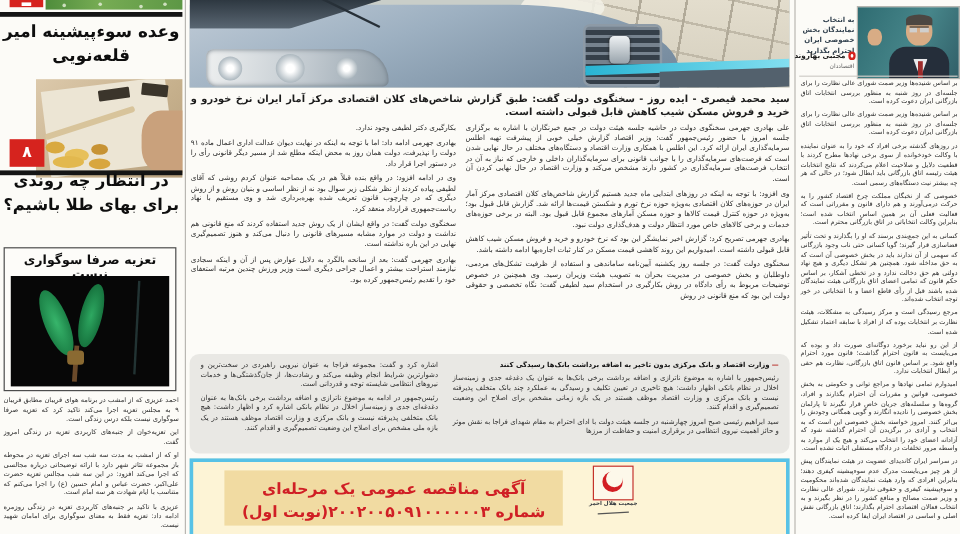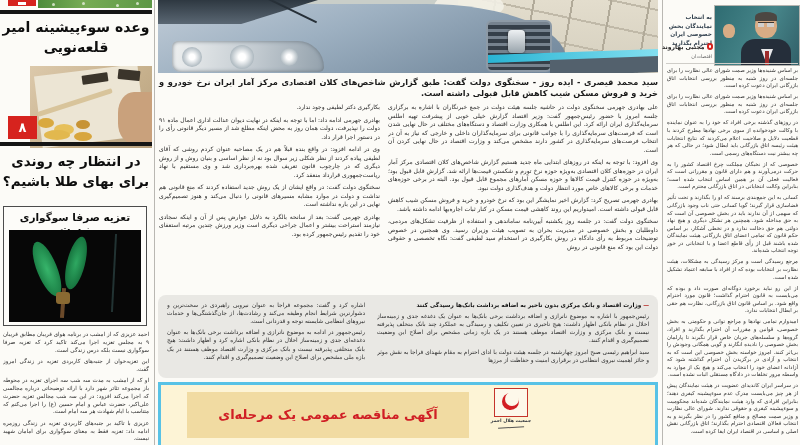--- a/index.html
+++ b/index.html
@@ -29,21 +29,21 @@
   .jewel .gold{position:absolute;border-radius:50%;}
   .jewel .hand{position:absolute;right:-6px;top:26px;width:40px;height:52px;background:#c9a17c;border-radius:40% 0 0 40%;}
   .jewel .stick{position:absolute;left:6px;top:34px;width:78px;height:5px;background:#d8c49b;transform:rotate(-18deg);border-radius:2px;}
   .taz-box{border:1px solid #4c4c4c;background:#fdfcf9;}
   .feathers{background:#070707;}
   .sb-photo{background:linear-gradient(115deg,#2f6c72,#47868a 55%,#315f68);border:1px solid #b5b5b0;}
   .carimg{background:#c9cec9;}
 
   
   .adbox{border:3px solid #58c2e6;background:#fdf4d6;}
-  .ad-tan{background:#f1dba2;display:flex;flex-direction:column;align-items:center;justify-content:center;}
+  .ad-tan{background:#f1dba2;display:flex;flex-direction:column;align-items:center;justify-content:flex-end;}
   .ad-red{color:#d01f25;font-weight:bold;font-size:13px;line-height:1.45;white-space:nowrap;}
   .crescent-frame{width:32px;height:27px;border:1.5px solid #c5332b;background:#fdf8ea;margin:0 auto;position:relative;}
   .crescent-outer{position:absolute;left:7px;top:4px;width:17px;height:17px;border-radius:50%;background:#d21e23;}
   .crescent-inner{position:absolute;left:10px;top:3px;width:14px;height:14px;border-radius:50%;background:#fdf8ea;}
 
   .graybox{background:#e9e8e4;border-radius:8px;display:flex;gap:12px;padding:6px 9px;}
   .graybox .col{font-size:5.8px;line-height:1.4;color:#2d2d2d;text-align:justify;overflow:hidden;}
   .graybox .col p{margin:0 0 3px 0;}
   .gb-head{font-weight:bold;color:#111;}
   .gb-dash{color:#b5231d;font-weight:bold;}
@@ -117,21 +117,21 @@
   <span class="gold" style="left:24px;top:58px;width:20px;height:11px;background:#e7c05a;"></span>
   <span class="gold" style="left:46px;top:54px;width:14px;height:9px;background:#c79334;"></span>
   <span class="gold" style="left:14px;top:64px;width:26px;height:10px;background:#e2b84e;"></span>
   <span class="gold" style="left:44px;top:66px;width:18px;height:9px;background:#d8a63e;"></span>
   <span class="hand"></span>
 </div>
 <div class="abs badge-red" style="left:8px;top:116px;width:29px;height:23px;font-size:13px;line-height:23px;">۸</div>
 
 <div class="hrule-black" style="left:0;top:142px;width:152px;height:4px;"></div>
 
-<div class="abs headline" style="left:1px;top:151px;width:150px;font-size:13.5px;line-height:1.5;">در انتظار چه روندی برای بهای طلا باشیم؟</div>
+<div class="abs headline" style="left:1px;top:141px;width:150px;font-size:13.5px;line-height:1.5;">در انتظار چه روندی برای بهای طلا باشیم؟</div>
 
 <div class="abs taz-box" style="left:3px;top:206px;width:144px;height:120px;">
   <div class="headline" style="margin-top:4px;font-size:10.5px;">تعزیه صرفا سوگواری نیست</div>
   <div class="photo-frame feathers" style="left:5px;top:23px;width:132px;height:92px;">
     <span class="feather" style="left:28px;top:10px;width:20px;height:58px;background:radial-gradient(#37b56b,#116c38);transform:rotate(-22deg);"></span>
     <span class="feather" style="left:58px;top:6px;width:18px;height:54px;background:radial-gradient(#2ea861,#0d5e30);transform:rotate(14deg);"></span>
     <span class="abs" style="left:52px;top:58px;width:4px;height:30px;background:#6b4a2a;transform:rotate(4deg);"></span>
     <span class="abs" style="left:47px;top:62px;width:14px;height:12px;background:#8a6a32;border-radius:3px;"></span>
     <span class="abs" style="left:104px;top:4px;width:2px;height:78px;background:#233; transform:rotate(3deg);"></span>
   </div>
@@ -191,20 +191,21 @@
   </div>
   <div class="col" style="flex:1 1 auto;">
     <p>اشاره کرد و گفت: مجموعه فراجا به عنوان نیرویی راهبردی در سخت‌ترین و دشوارترین شرایط انجام وظیفه می‌کند و رشادت‌ها، از جان‌گذشتگی‌ها و خدمات نیروهای انتظامی شایسته توجه و قدردانی است.</p>
     <p>رئیس‌جمهور در ادامه به موضوع ناترازی و اضافه برداشت برخی بانک‌ها به عنوان دغدغه‌ای جدی و زمینه‌ساز اخلال در نظام بانکی اشاره کرد و اظهار داشت: هیچ بانک متخلفی پذیرفته نیست و بانک مرکزی و وزارت اقتصاد موظف هستند در یک بازه ملی مشخص برای اصلاح این وضعیت تصمیم‌گیری و اقدام کنند.</p>
   </div>
 </div>
 
 <div class="abs adbox" style="left:158px;top:382px;width:500px;height:70px;">
   <div class="abs ad-tan" style="left:26px;top:7px;width:282px;height:46px;">
     <div class="ad-red">آگهی مناقصه عمومی یک مرحله‌ای</div>
+    <div class="ad-red">شماره ۲۰۰۲۰۰۵۰۹۱۰۰۰۰۰۰۳(نوبت اول)</div>
   </div>
   <div class="abs" style="left:318px;top:3px;width:64px;height:56px;text-align:center;">
     <div class="crescent-frame">
       <span class="crescent-outer"></span>
       <span class="crescent-inner"></span>
     </div>
     <div style="font-size:4.6px;color:#33383f;font-weight:bold;margin-top:1px;">جمعیت هلال احمر</div>
     <div style="width:26px;height:3px;margin:1px auto 0;border-bottom:1px solid #555;transform:rotate(-3deg);"></div>
   </div>
 </div>

